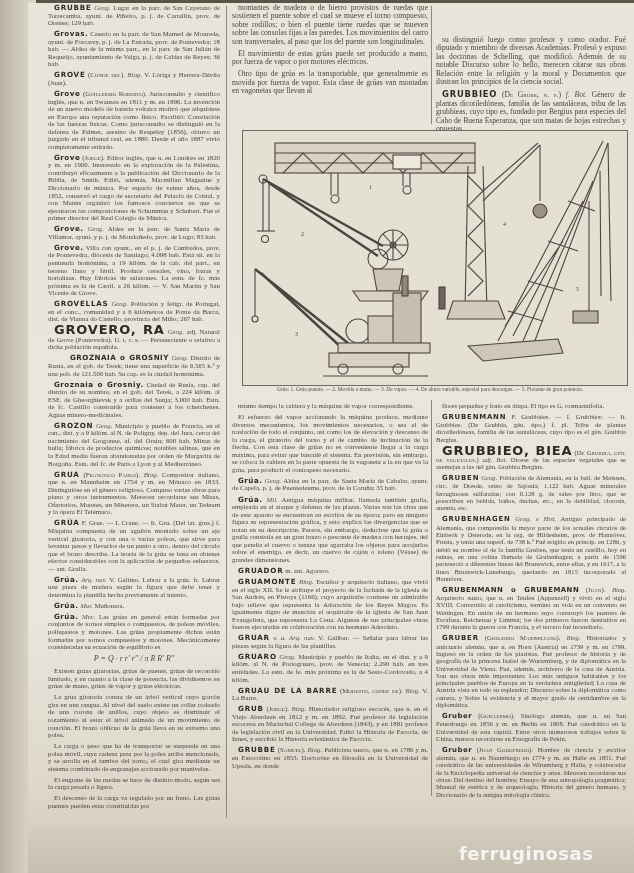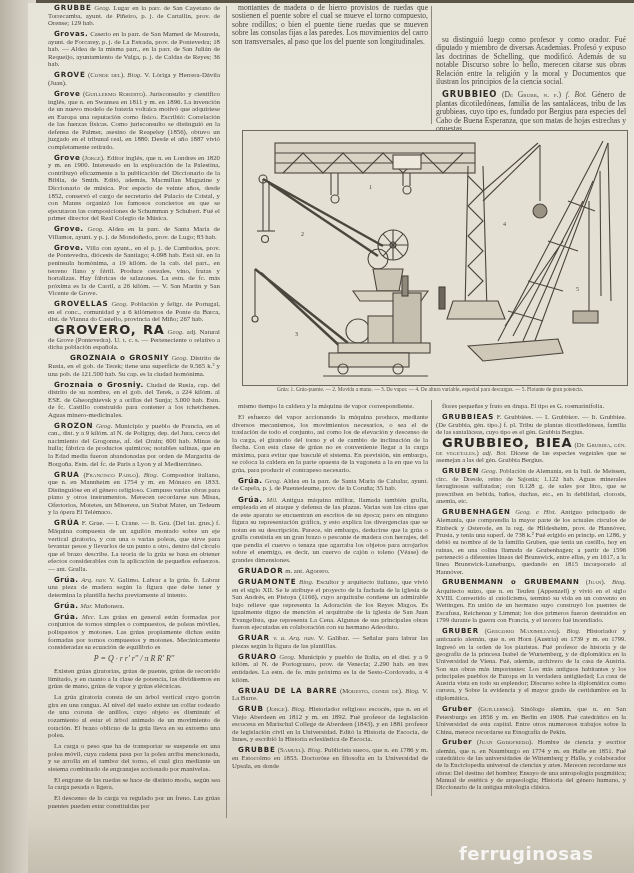--- a/index.html
+++ b/index.html
@@ -58,20 +58,22 @@
     <p class="entry"><span>Existen grúas giratorias, grúas de puente, grúas de recorrido limitado, y en cuanto a la clase de potencia, las dividiremos en grúas de mano, grúas de vapor y grúas eléctricas.</span></p>
     <p class="entry"><span>La grúa giratoria consta de un árbol vertical cuyo gorrón gira en una rangua. Al nivel del suelo existe un collar rodeado de una corona de anillos, cuyo objeto es disminuir el rozamiento al estar el árbol animado de un movimiento de rotación. El brazo oblicuo de la grúa lleva en su extremo una polea.</span></p>
     <p class="entry"><span>La carga o peso que ha de transportar se suspende en una polea móvil, cuya cadena pasa por la polea arriba mencionada, y se arrolla en el tambor del torno, el cual gira mediante un sistema combinado de engranajes accionado por manivelas.</span></p>
     <p class="entry"><span>El engrane de las ruedas se hace de distinto modo, según sea la carga pesada o ligera.</span></p>
     <p class="entry"><span>El descenso de la carga va regulado por un freno. Las grúas puentes pueden estar constituidas por</span></p>
   </div>
 <div class="vrule" style="left:226px;top:6px;height:812px;"></div>
 
 <div class="col c2" id="col2top">
     <p class="entry">montantes de madera o de hierro provistos de ruedas que sostienen el puente sobre el cual se mueve el torno compuesto, sobre rodillos; o bien el puente tiene ruedas que se mueven sobre las consolas fijas a las paredes. Los movimientos del carro son transversales, al paso que los del puente son longitudinales.</p>
+    <p class="entry">El movimiento de estas grúas puede ser producido a mano, por fuerza de vapor o por motores eléctricos.</p>
+    <p class="entry">Otro tipo de grúa es la transportable, que generalmente es movida por fuerza de vapor. Esta clase de grúas van montadas en vagonetas que llevan al</p>
   </div>
 <div class="vrule" style="left:431px;top:6px;height:118px;"></div>
 
 <div class="col c3" id="col3top">
     <p class="entry">su distinguió luego como profesor y como orador. Fué diputado y miembro de diversas Academias. Profesó y expuso las doctrinas de Schelling, que modificó. Además de su notable Discurso sobre lo bello, merecen citarse sus obras Relación entre la religión y la moral y Documentos que ilustran los principios de la ciencia social.</p>
     <p class="entry"><span class="hwb">GRUBBIEO</span> <span class="sc">(De Grubb, n. p.)</span> <i>f. Bot.</i> <span>Género de plantas dicotiledóneas, familia de las santaláceas, tribu de las grubbieas, cuyo tipo es, fundado por Bergius para especies del Cabo de Buena Esperanza, que son matas de hojas estrechas y opuestas,</span></p>
   </div>
 
 <div class="figure">
   <svg width="384" height="254" viewBox="0 0 384 254">
@@ -147,21 +149,21 @@
     <p class="entry"><span class="hwb" style="font-size: 7.14px;">GRUAR</span> <i>v. a. Arq. nav.</i> <span>V. Galibar. — Señalar para labrar las piezas según la figura de las plantillas.</span></p>
     <p class="entry"><span class="hwb" style="font-size: 7.14px;">GRUARO</span> <i>Geog.</i> <span>Municipio y pueblo de Italia, en el dist. y a 9 kilóm. al N. de Portogruaro, prov. de Venecia; 2.290 hab. en tres entidades. La estn. de fe. más próxima es la de Sesto-Cordovado, a 4 kilóm.</span></p>
     <p class="entry"><span class="hwb" style="font-size: 7.14px; margin-top: 44px;">GRUAU DE LA BARRE</span> <span class="sc">(Modesto, conde de).</span> <i>Biog.</i> <span>V. La Barre.</span></p>
     <p class="entry"><span class="hwb" style="font-size: 7.14px;">GRUB</span> <span class="sc">(Jorge).</span> <i>Biog.</i> <span>Historiador religioso escocés, que n. en el Viejo Aberdeen en 1812 y m. en 1892. Fué profesor de legislación escocesa en Marischal College de Aberdeen (1843), y en 1881 profesor de legislación civil en la Universidad. Editó la Historia de Escocia, de Innes, y escribió la Historia eclesiástica de Escocia.</span></p>
     <p class="entry"><span class="hwb" style="font-size: 7.14px;">GRUBBE</span> <span class="sc">(Samuel).</span> <i>Biog.</i> <span>Publicista sueco, que n. en 1786 y m. en Estocolmo en 1853. Doctoróse en filosofía en la Universidad de Upsala, en donde</span></p>
   </div>
 <div class="vrule" style="left:431px;top:400px;height:396px;"></div>
 
 <div class="col c3b" id="col3b" style="font-size: 6.6px; line-height: 7.326px;">
     <p class="entry"><span>flores pequeñas y fruto en drupa. El tipo es G. rosmarinifolia.</span></p>
-    <p class="entry"><span class="hwb" style="font-size: 6.93px;">GRUBBIEAS</span> <span>F. Grubbiées. — I. Grubbieæ. — It. Grubbiee. (De Grubbia, gén. tipo.) f. pl. Tribu de plantas dicotiledóneas, familia de las santaláceas, cuyo tipo es el gén. Grubbia Bergius.</span></p>
+    <p class="entry"><span class="hwb" style="font-size: 6.93px;">GRUBENMANN</span> <span>F. Grubbiées. — I. Grubbieæ. — It. Grubbiee. (De Grubbia, gén. tipo.) f. pl. Tribu de plantas dicotiledóneas, familia de las santaláceas, cuyo tipo es el gén. Grubbia Bergius.</span></p>
     <p class="entry"><span class="hwb" style="font-size: 13px;">GRUBBIEO, BIEA</span> <span class="sc">(De Grubbia, gén. de vegetales.)</span> <i>adj. Bot.</i> <span>Dícese de las especies vegetales que se asemejan a las del gén. Grubbia Bergius.</span></p>
     <p class="entry"><span class="hwb" style="font-size: 6.93px;">GRUBEN</span> <i>Geog.</i> <span>Población de Alemania, en la bail. de Meissen, circ. de Dresde, reino de Sajonia; 1.122 hab. Aguas minerales ferruginosas sulfatadas; con 0.128 g. de sales por litro, que se prescriben en bebida, baños, duchas, etc., en la debilidad, clorosis, anemia, etc.</span></p>
     <p class="entry"><span class="hwb" style="font-size: 6.93px;">GRUBENHAGEN</span> <i>Geog. e Hist.</i> <span>Antiguo principado de Alemania, que comprendía la mayor parte de los actuales círculos de Einbeck y Osterode, en la reg. de Hildesheim, prov. de Hannóver, Prusia, y tenía una superf. de 738 k.² Fué erigido en princip. en 1286, y debió su nombre al de la familia Gruben, que tenía un castillo, hoy en ruinas, en una colina llamada de Grubenhagen; a partir de 1596 perteneció a diferentes líneas del Brunswick, entre ellas, y en 1617, a la línea Brunswick-Luneburgo, quedando en 1815 incorporado al Hannóver.</span></p>
     <p class="entry"><span class="hw" style="font-size: 6.93px;">GRUBENMANN o GRUBEMANN</span> <span class="sc">(Juan).</span> <i>Biog.</i> <span>Arquitecto suizo, que n. en Teufen (Appenzell) y vivió en el siglo XVIII. Convertido al catolicismo, terminó su vida en un convento en Wettingen. En unión de un hermano suyo construyó los puentes de Escafusa, Reichenau y Limmat; los dos primeros fueron destruidos en 1799 durante la guerra con Francia, y el tercero fué incendiado.</span></p>
     <p class="entry"><span class="hwb" style="font-size: 6.93px;">GRUBER</span> <span class="sc">(Gregorio Maximiliano).</span> <i>Biog.</i> <span>Historiador y anticuario alemán, que n. en Horn (Austria) en 1739 y m. en 1799. Ingresó en la orden de los piaristas. Fué profesor de historia y de geografía de la princesa Isabel de Wurtemberg, y de diplomática en la Universidad de Viena. Fué, además, archivero de la casa de Austria. Son sus obras más importantes: Los más antiguos habitantes y los principales pueblos de Europa en la verdadera antigüedad; La casa de Austria vista en todo su esplendor; Discurso sobre la diplomática como carrera, y Sobre la evidencia y el mayor grado de certidumbre en la diplomática.</span></p>
     <p class="entry"><span class="hw" style="font-size: 6.93px;">Gruber</span> <span class="sc">(Guillermo).</span> <span>Sinólogo alemán, que n. en San Petersburgo en 1856 y m. en Berlín en 1908. Fué catedrático en la Universidad de esta capital. Entre otros numerosos trabajos sobre la China, merece recordarse su Etnografía de Pekín.</span></p>
     <p class="entry"><span class="hw" style="font-size: 6.93px;">Gruber</span> <span class="sc">(Juan Godofredo).</span> <span>Hombre de ciencia y escritor alemán, que n. en Naumburgo en 1774 y m. en Halle en 1851. Fué catedrático de las universidades de Wittemberg y Halle, y colaborador de la Enciclopedia universal de ciencias y artes. Merecen recordarse sus obras: Del destino del hombre; Ensayo de una antropología pragmática; Manual de estética y de arqueología; Historia del género humano, y Diccionario de la antigua mitología clásica.</span></p>
   </div>
 
 <div class="bottomfade"></div>

